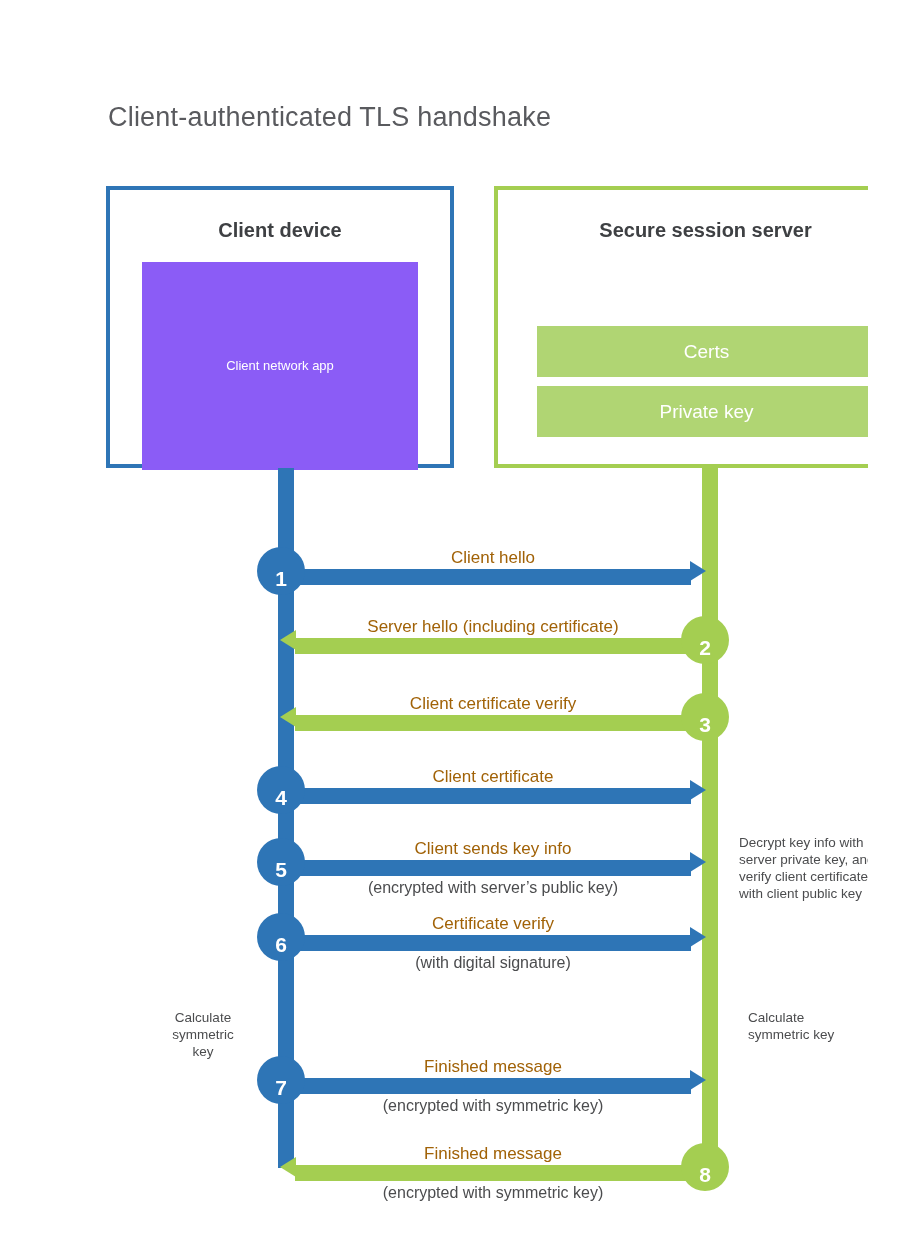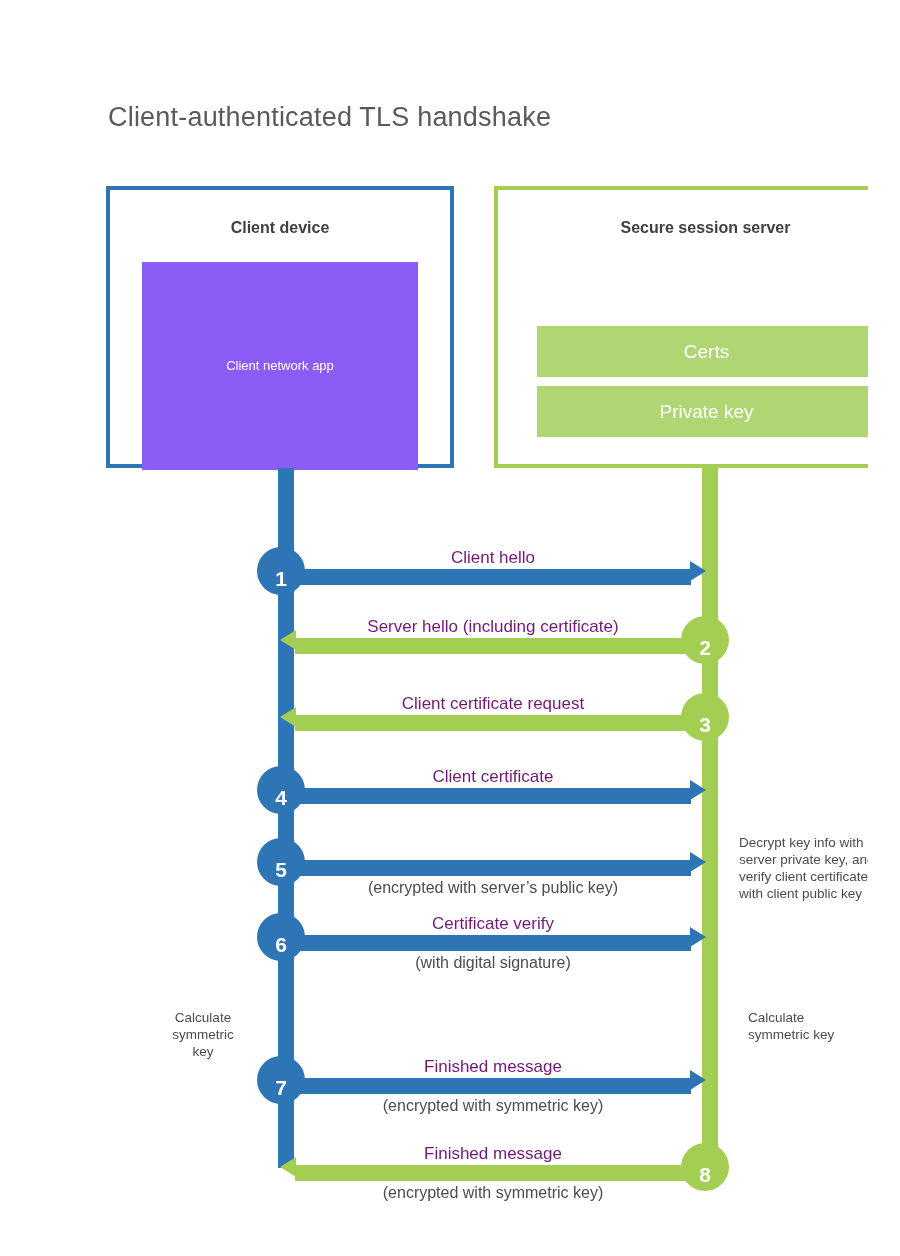--- a/index.html
+++ b/index.html
@@ -32,21 +32,21 @@
     background: #ffffff;
     border: 4px solid;
   }
   .client-box  { left: 42px;  width: 348px; border-color: #2e75b6; }
   .server-box  { left: 430px; width: 423px; border-color: #a4ce51; }
 
   .entity-title {
     position: absolute;
     top: 147px;
     text-align: center;
-    font-size: 16px;
+    font-size: 20px;
     font-weight: 700;
     color: #3e4043;
   }
   .client-title { left: 42px;  width: 348px; }
   .server-title { left: 430px; width: 423px; }
 
   .app-box {
     position: absolute;
     left: 78px;
     top: 198px;
@@ -130,21 +130,21 @@
   .circle.blue  { background: #2e75b6; }
   .circle.green { background: #a4ce51; }
 
   
   .msg-label {
     position: absolute;
     left: 217px;
     width: 424px;
     text-align: center;
     font-size: 17px;
-    color: #701a75;
+    color: #a16207;
   }
   .msg-sub {
     position: absolute;
     left: 217px;
     width: 424px;
     text-align: center;
     font-size: 16px;
     color: #4b4c4e;
   }
 
@@ -190,28 +190,29 @@
   <div class="lifeline green"></div>
 
   <div class="msg-label" style="top:476px">Client hello</div>
   <div class="arrow right" style="top:505px"></div>
   <div class="circle blue" style="left:193px;top:483px">1</div>
 
   <div class="msg-label" style="top:545px">Server hello (including certificate)</div>
   <div class="arrow left" style="top:574px"></div>
   <div class="circle green" style="left:617px;top:552px">2</div>
 
-  <div class="msg-label" style="top:622px">Client certificate request</div>
+  <div class="msg-label" style="top:622px">Client certificate verify</div>
   <div class="arrow left" style="top:651px"></div>
   <div class="circle green" style="left:617px;top:629px">3</div>
 
   <div class="msg-label" style="top:695px">Client certificate</div>
   <div class="arrow right" style="top:724px"></div>
   <div class="circle blue" style="left:193px;top:702px">4</div>
 
+  <div class="msg-label" style="top:767px">Client sends key info</div>
   <div class="arrow right" style="top:796px"></div>
   <div class="msg-sub" style="top:807px">(encrypted with server’s public key)</div>
   <div class="circle blue" style="left:193px;top:774px">5</div>
 
   <div class="msg-label" style="top:842px">Certificate verify</div>
   <div class="arrow right" style="top:871px"></div>
   <div class="msg-sub" style="top:882px">(with digital signature)</div>
   <div class="circle blue" style="left:193px;top:849px">6</div>
 
   <div class="note">Decrypt key info with server private key, and verify client certificate with client public key</div>

